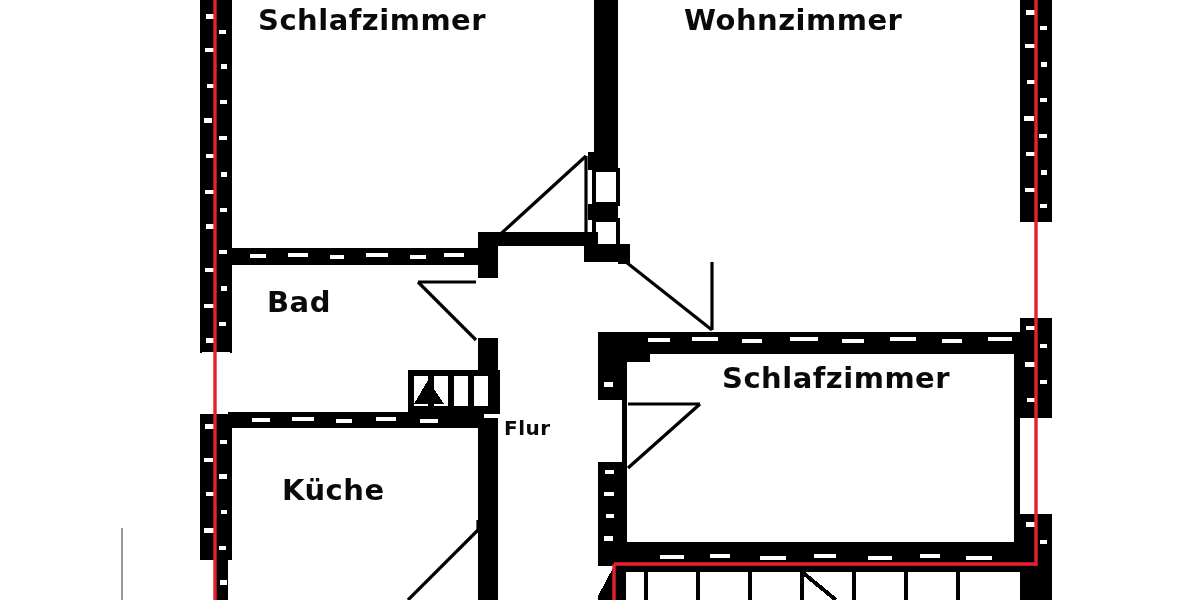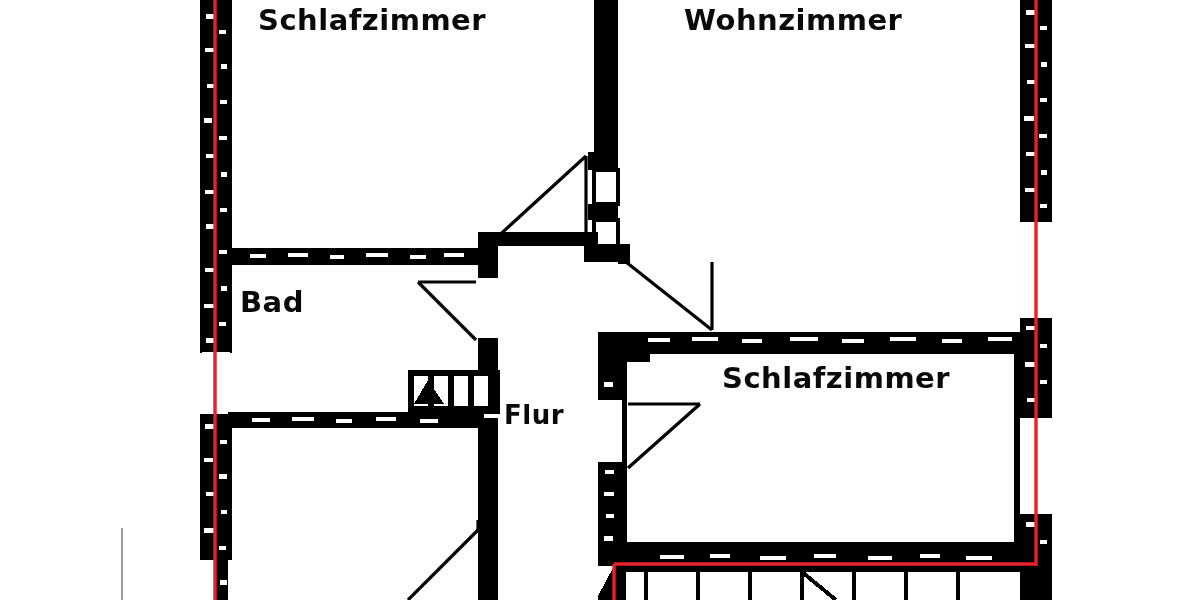--- a/index.html
+++ b/index.html
@@ -256,20 +256,21 @@
 
     <g>
       <line x1="122" y1="528" x2="122" y2="600" stroke="#9a9a9a" stroke-width="2"></line>
     </g>
   </svg>
 
   <div class="room-label" style="left:258px; top:6px;  font-size:29px;">Schlafzimmer</div>
 
   <div class="room-label" style="left:660px; top:6px;  font-size:29px;margin-left:24px;">Wohnzimmer</div>
 
-  <div class="room-label" style="left:240px; top:288px; font-size:29px;">Bad</div>
+  <div class="room-label" style="left:267px; top:288px; font-size:29px;">Bad</div>
 
   <div class="room-label" style="left:722px; top:364px; font-size:29px;">Schlafzimmer</div>
 
-  <div class="room-label" style="left:504px; top:402px; font-size:26px;">Flur</div>
-
+  <div class="room-label" style="left:504px; top:418px; font-size:20px;">Flur</div>
+
+  <div class="room-label" style="left:282px; top:476px; font-size:29px;">Küche</div>
 
 </div>
 
 </body></html>

